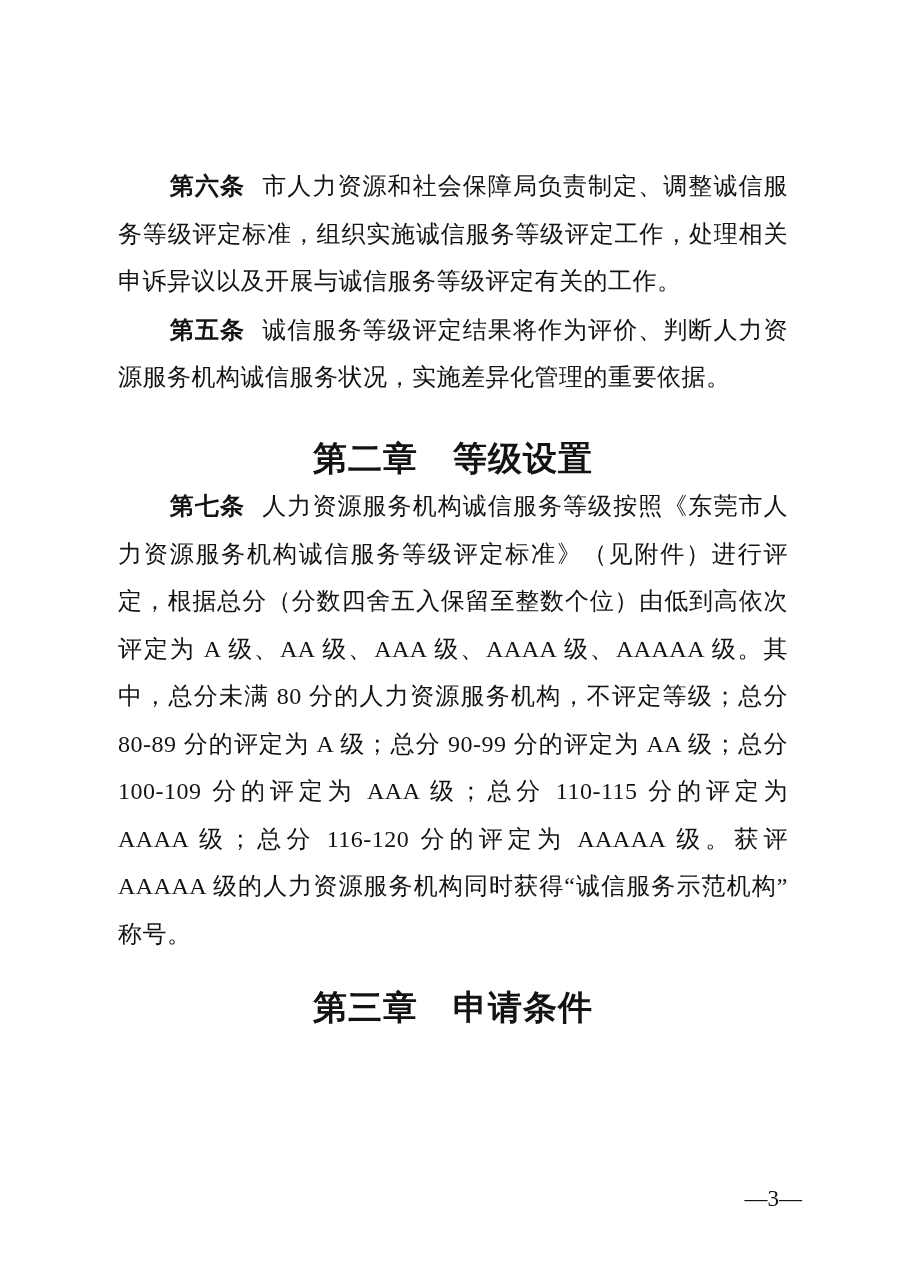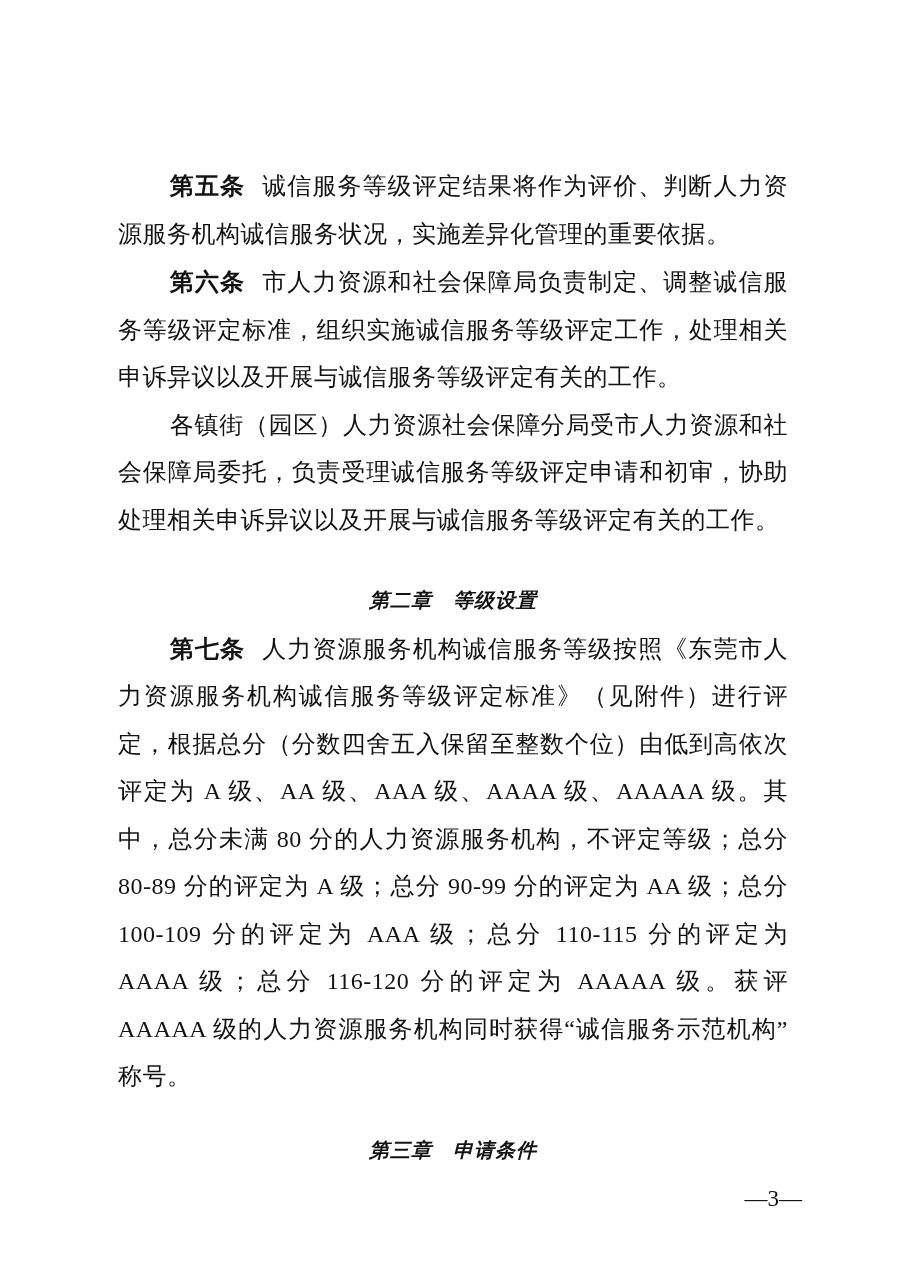--- a/index.html
+++ b/index.html
@@ -42,49 +42,47 @@
     font-weight: bold;
     margin-right: 0.72em;
   }
   .lead:empty {
     margin-right: 0;
   }
   h2.chapter {
     margin: 0;
     font-family: "Liberation Sans", "DejaVu Sans", sans-serif;
     font-weight: bold;
-    font-size: 20px;
+    font-size: 34px;
     line-height: 47.5px;
     text-align: center;
     letter-spacing: 1px;
-    font-style: italic;
   }
   h2.chapter-two { margin-top: 33px; }
   h2.chapter-three { margin-top: 26px; }
   .page-number {
     position: absolute;
     top: 1184px;
     right: 98px;
     font-size: 23px;
     line-height: 30px;
     letter-spacing: 0px;
     color: #131313;
   }
 </style>
 </head>
 <body>
 
 <div class="page">
   <div class="content">
 
+    <p class="body-para"><span class="lead">第六条</span><span>市人力资源和社会保障局负责制定、调整诚信服务等级评定标准，组织实施诚信服务等级评定工作，处理相关申诉异议以及开展与诚信服务等级评定有关的工作。</span></p>
+
     <p class="body-para"><span class="lead">第五条</span><span>诚信服务等级评定结果将作为评价、判断人力资源服务机构诚信服务状况，实施差异化管理的重要依据。</span></p>
 
-    <p class="body-para"><span class="lead">第六条</span><span>市人力资源和社会保障局负责制定、调整诚信服务等级评定标准，组织实施诚信服务等级评定工作，处理相关申诉异议以及开展与诚信服务等级评定有关的工作。</span></p>
-
-    <p class="body-para"><span>各镇街（园区）人力资源社会保障分局受市人力资源和社会保障局委托，负责受理诚信服务等级评定申请和初审，协助处理相关申诉异议以及开展与诚信服务等级评定有关的工作。</span></p>
 
     <h2 class="chapter chapter-two">第二章　等级设置</h2>
 
     <p class="body-para"><span class="lead">第七条</span><span>人力资源服务机构诚信服务等级按照《东莞市人力资源服务机构诚信服务等级评定标准》（见附件）进行评定，根据总分（分数四舍五入保留至整数个位）由低到高依次评定为 A 级、AA 级、AAA 级、AAAA 级、AAAAA 级。其中，总分未满 80 分的人力资源服务机构，不评定等级；总分 80-89 分的评定为 A 级；总分 90-99 分的评定为 AA 级；总分 100-109 分的评定为 AAA 级；总分 110-115 分的评定为 AAAA 级；总分 116-120 分的评定为 AAAAA 级。获评 AAAAA 级的人力资源服务机构同时获得“诚信服务示范机构”称号。</span></p>
 
     <h2 class="chapter chapter-three">第三章　申请条件</h2>
 
   </div>
 
   <div class="page-number">—3—</div>

